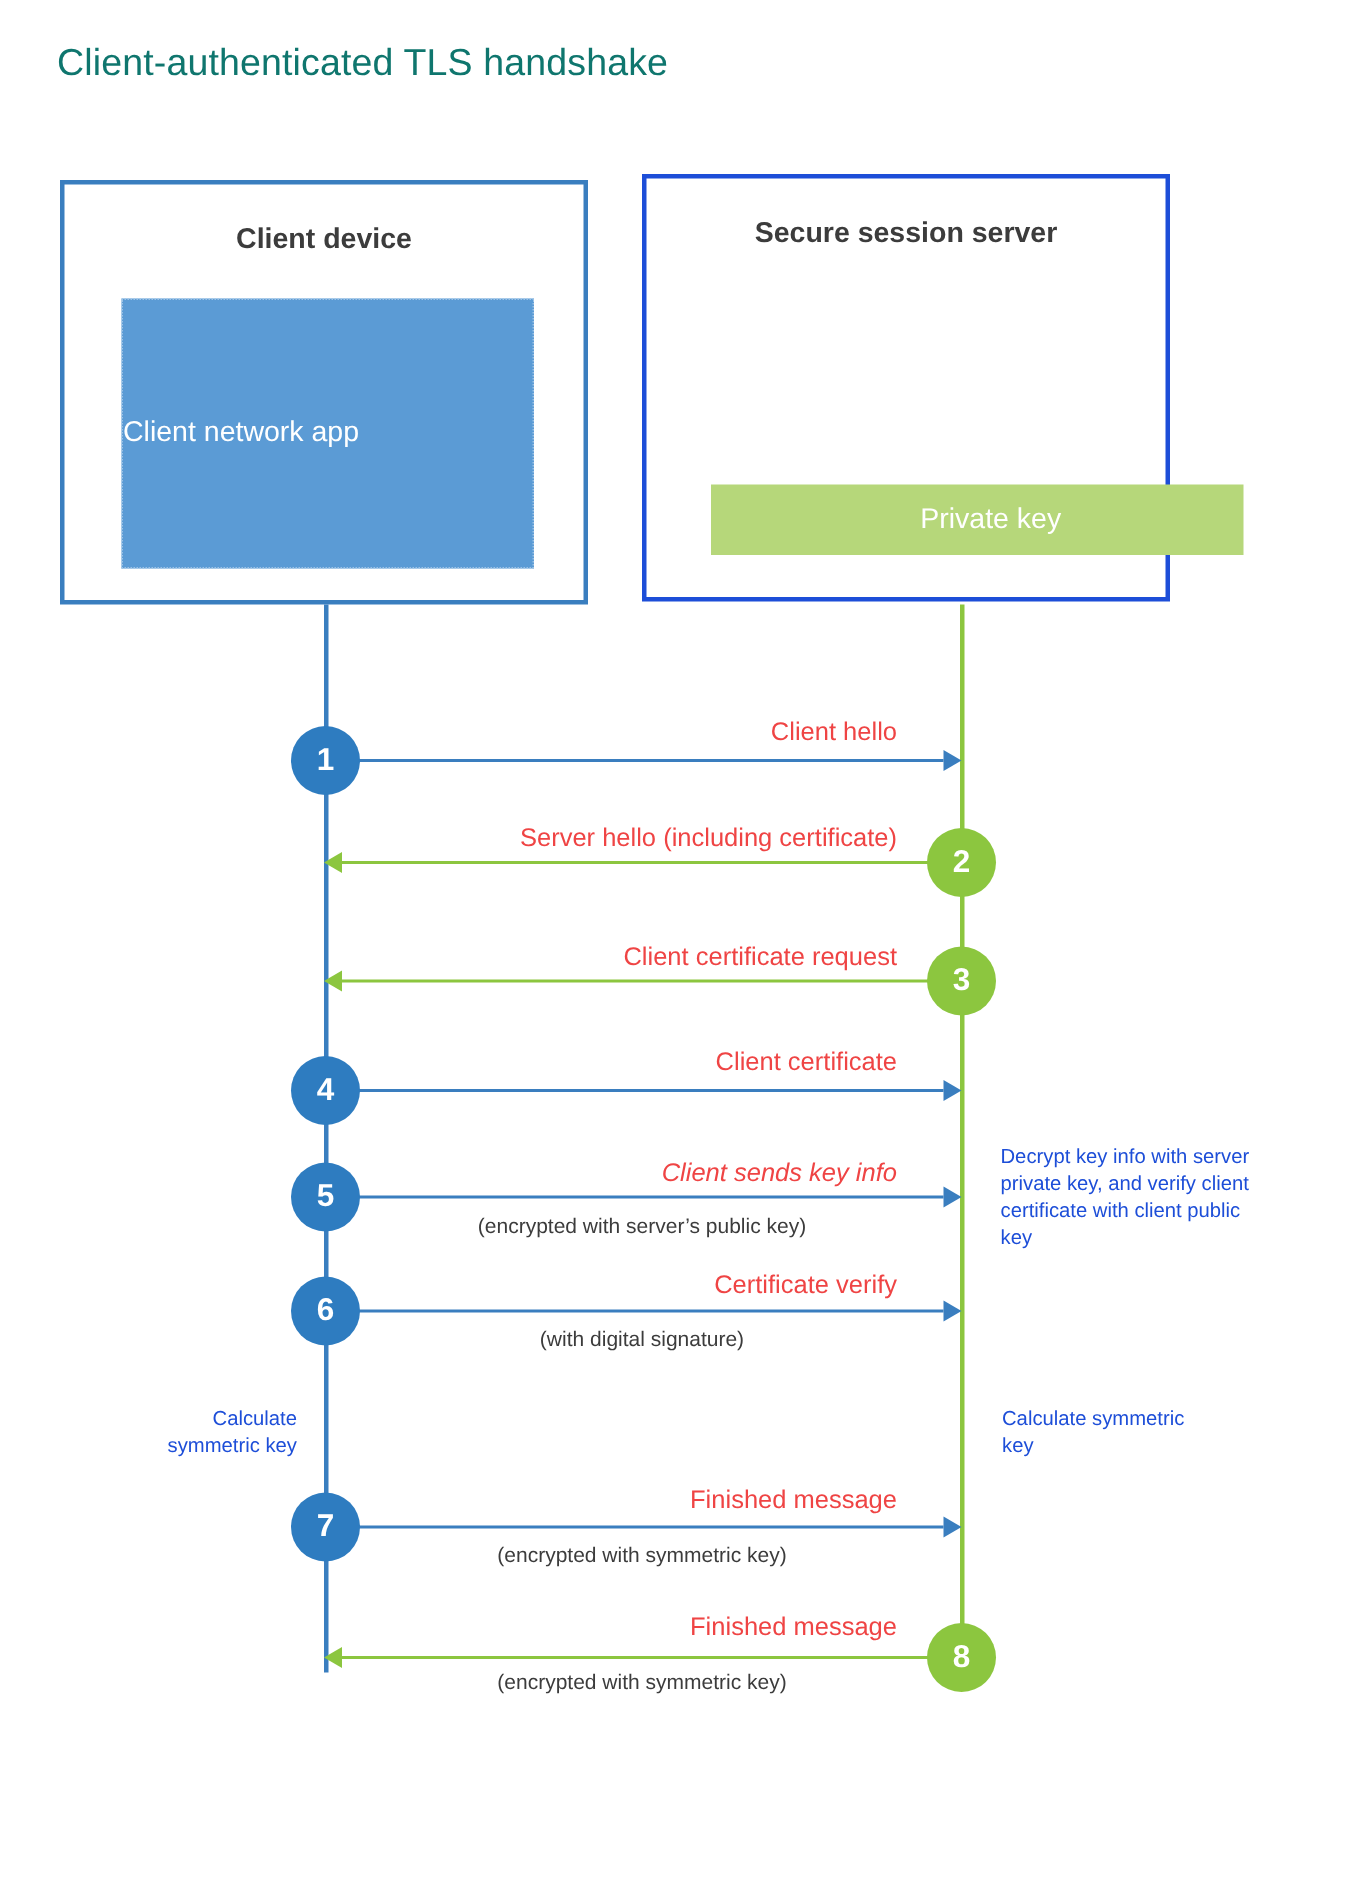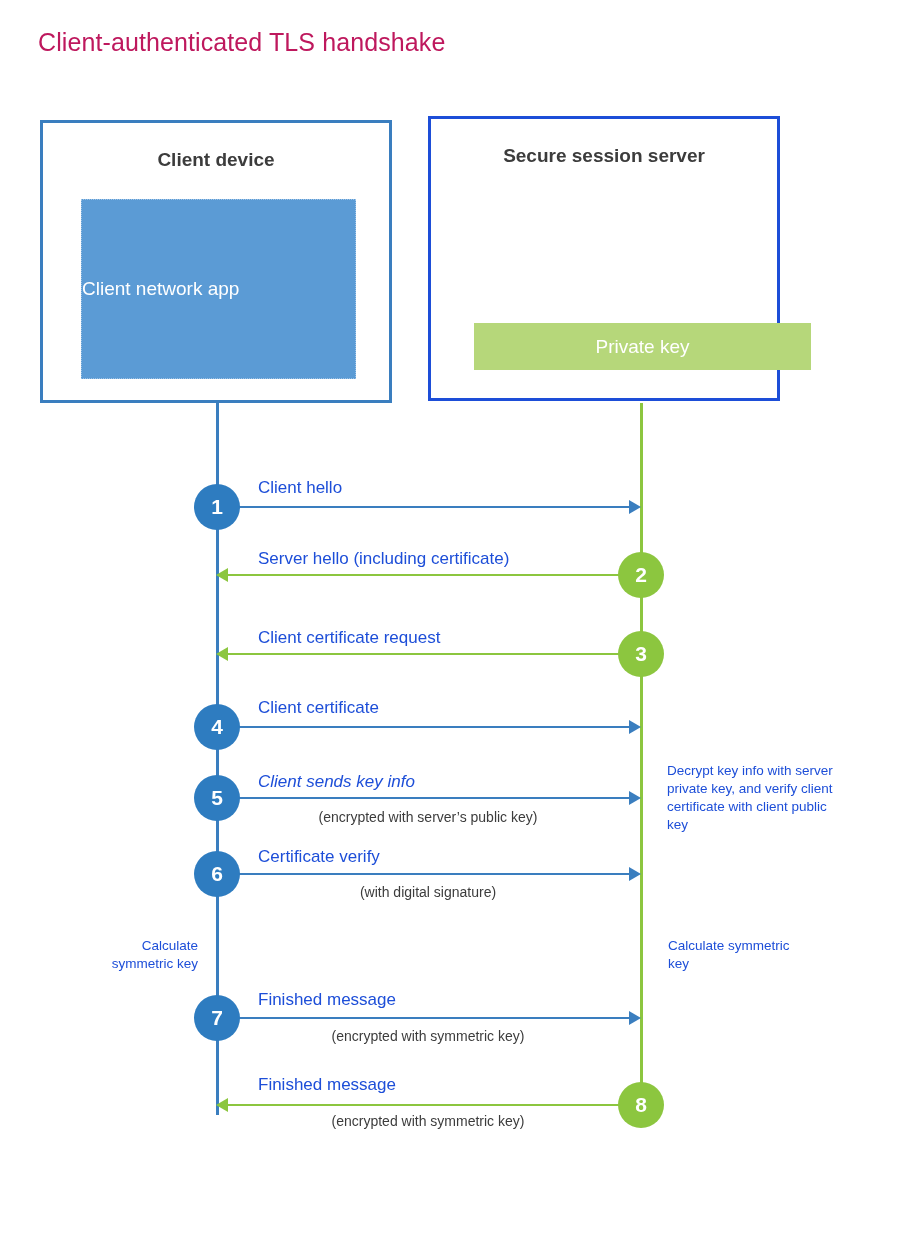--- a/index.html
+++ b/index.html
@@ -19,21 +19,21 @@
     overflow: hidden;
   }
 
   
   #diagram-title {
     position: absolute;
     left: 38px;
     top: 28px;
     font-size: 25px;
     font-weight: 400;
-    color: #be185d;
+    color: #0f766e;
     letter-spacing: 0.1px;
     white-space: nowrap;
   }
 
   
   .entity-box {
     position: absolute;
     background: #ffffff;
     box-sizing: border-box;
   }
@@ -93,21 +93,21 @@
     background: #b6d77a;
     display: flex;
     align-items: center;
     justify-content: center;
     color: #ffffff;
     font-size: 19px;
     font-weight: 400;
   }
   .server-bar.b0 { top: 78px; }
   .server-bar.b1 { top: 141px; }
-  .server-bar.b2 { top: 204px; }
+  .server-bar.b2 { top: 204px; padding-left: 18px; }
 
   
   .lifeline {
     position: absolute;
     width: 3px;
   }
   #client-lifeline {
     left: 216px;
     top: 403px;
     height: 712px;
@@ -155,23 +155,23 @@
     justify-content: center;
     color: #ffffff;
     font-size: 21px;
     font-weight: bold;
   }
   .step-circle.blue { background: #2e7cc0; }
   .step-circle.green { background: #8cc63f; }
 
   .msg-label {
     position: absolute;
-    text-align: left;
+    text-align: right;
     font-size: 17px;
-    color: #1d4ed8;
+    color: #ef4444;
     white-space: nowrap;
   }
   .msg-sublabel {
     position: absolute;
     text-align: center;
     font-size: 14px;
     color: #3c3c3c;
     white-space: nowrap;
   }
 

